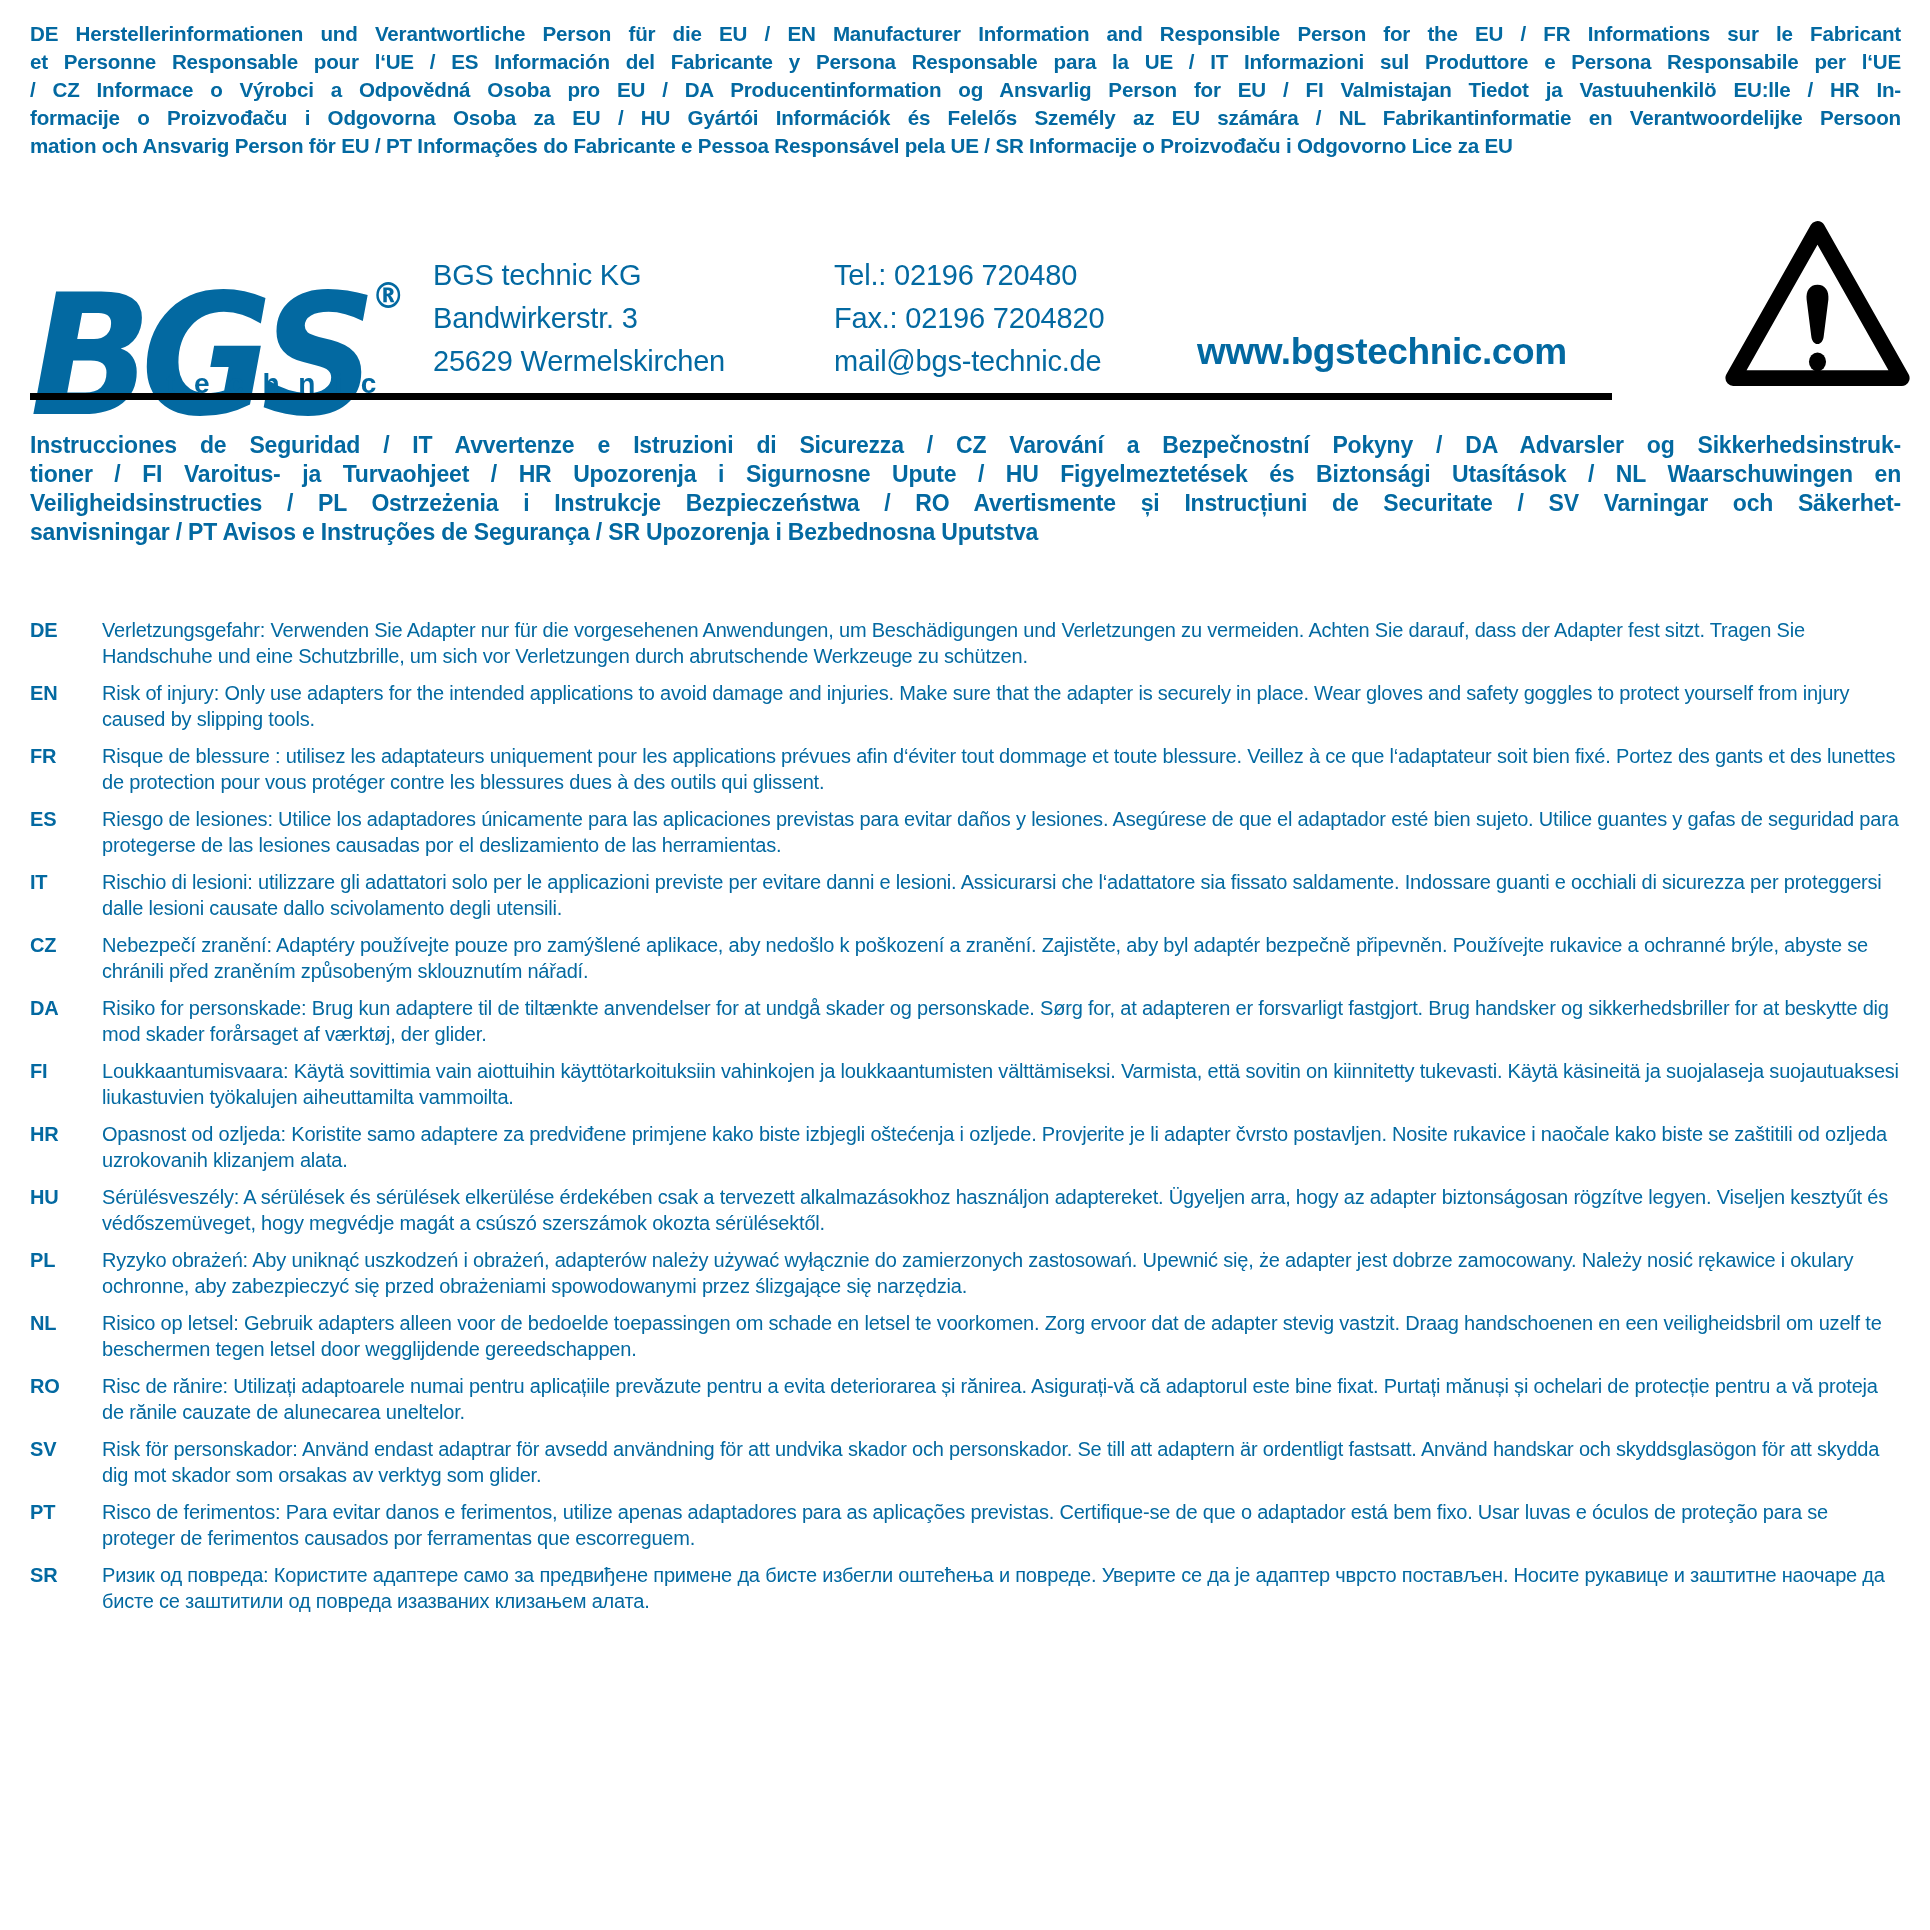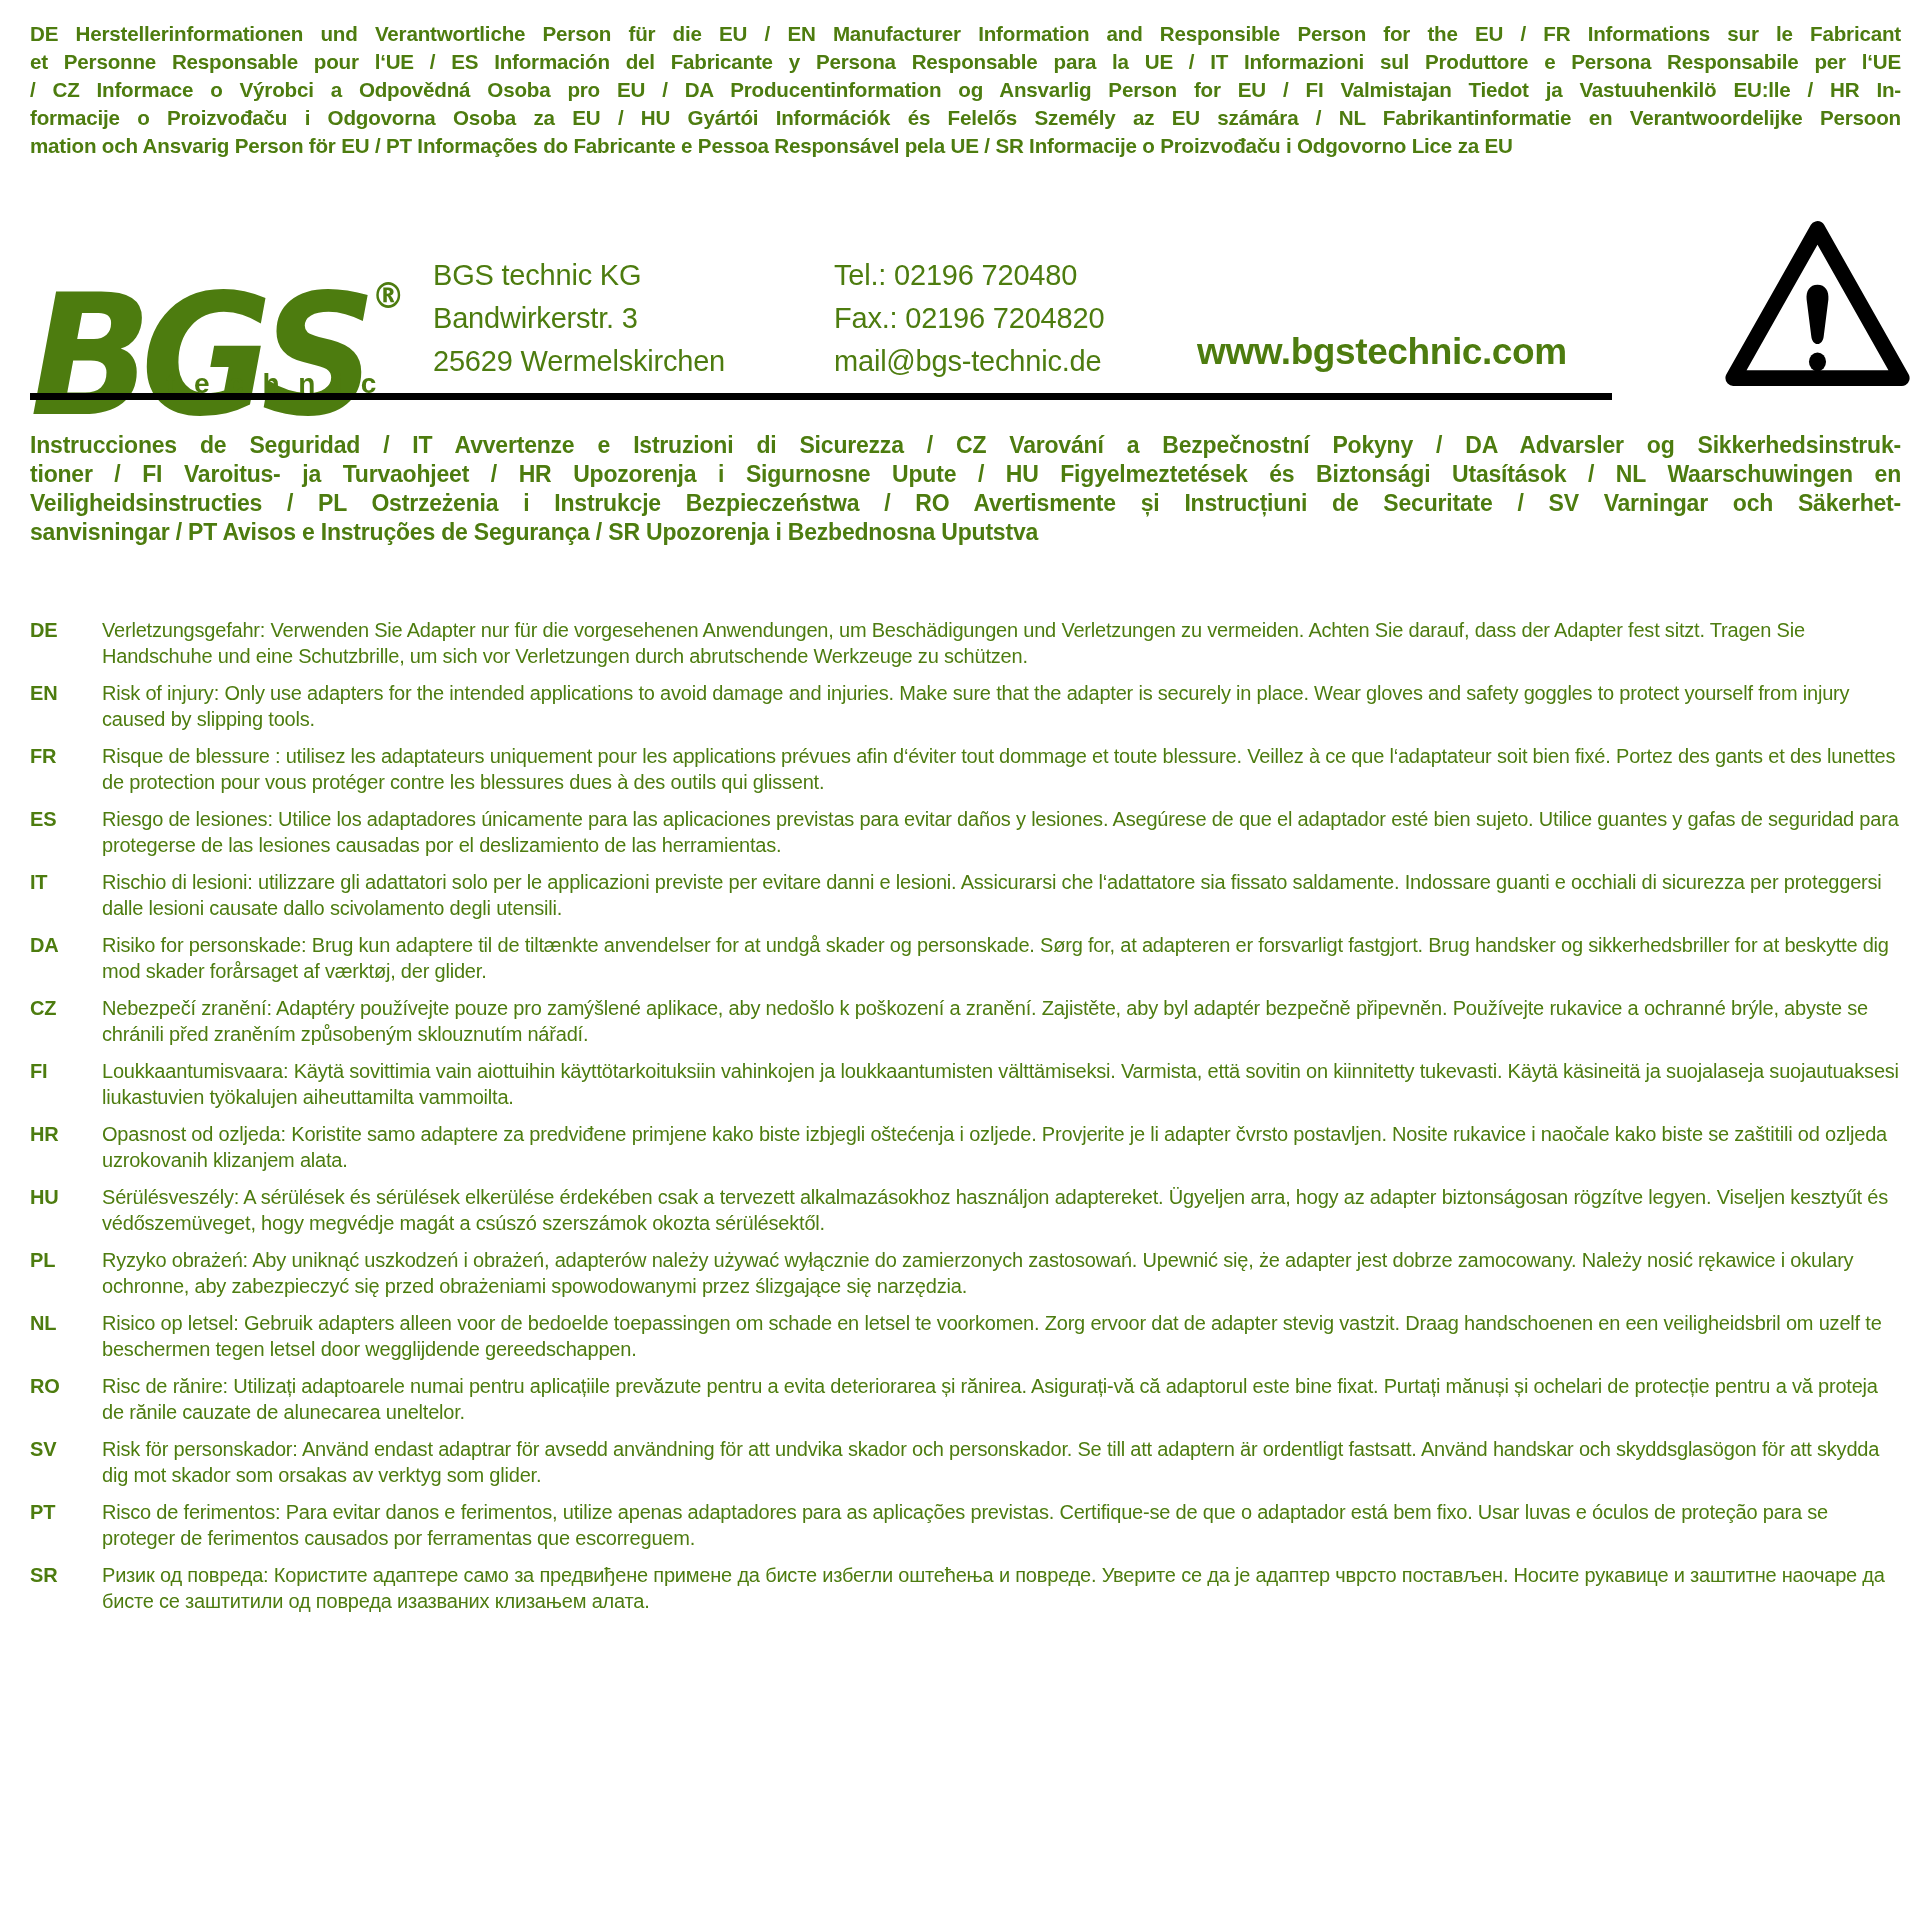--- a/index.html
+++ b/index.html
@@ -1,21 +1,21 @@
 <!DOCTYPE html>
 <html style="font-size:12.5px"><head>
 <meta charset="utf-8">
 <style>
   html, body { margin: 0; padding: 0; background: #ffffff; }
   .page {
     position: relative;
     width: 1930px;
     height: 1930px;
     background: #ffffff;
-    color: #4d7c0f;
+    color: #0369a1;
     font-family: "Liberation Sans", sans-serif;
     overflow: hidden;
   }
   
   .top-header {
     position: absolute;
     left: 30px; top: 20px;
     width: 1871px;
     font-weight: bold;
     font-size: 20.6px;
@@ -186,30 +186,30 @@
         <span class="safety-code">ES</span>
         <span>Riesgo de lesiones: Utilice los adaptadores únicamente para las aplicaciones previstas para evitar daños y lesiones. Asegúrese de que el adaptador esté bien sujeto. Utilice guantes y gafas de seguridad para protegerse de las lesiones causadas por el deslizamiento de las herramientas.</span>
       </div>
 
       <div class="safety-item">
         <span class="safety-code">IT</span>
         <span>Rischio di lesioni: utilizzare gli adattatori solo per le applicazioni previste per evitare danni e lesioni. Assicurarsi che l‘adattatore sia fissato saldamente. Indossare guanti e occhiali di sicurezza per proteggersi dalle lesioni causate dallo scivolamento degli utensili.</span>
       </div>
 
       <div class="safety-item">
+        <span class="safety-code">CZ</span>
+        <span>Nebezpečí zranění: Adaptéry používejte pouze pro zamýšlené aplikace, aby nedošlo k poškození a zranění. Zajistěte, aby byl adaptér bezpečně připevněn. Používejte rukavice a ochranné brýle, abyste se chránili před zraněním způsobeným sklouznutím nářadí.</span>
+      </div>
+
+      <div class="safety-item">
         <span class="safety-code">DA</span>
         <span>Risiko for personskade: Brug kun adaptere til de tiltænkte anvendelser for at undgå skader og personskade. Sørg for, at adapteren er forsvarligt fastgjort. Brug handsker og sikkerhedsbriller for at beskytte dig mod skader forårsaget af værktøj, der glider.</span>
       </div>
 
       <div class="safety-item">
-        <span class="safety-code">CZ</span>
-        <span>Nebezpečí zranění: Adaptéry používejte pouze pro zamýšlené aplikace, aby nedošlo k poškození a zranění. Zajistěte, aby byl adaptér bezpečně připevněn. Používejte rukavice a ochranné brýle, abyste se chránili před zraněním způsobeným sklouznutím nářadí.</span>
-      </div>
-
-      <div class="safety-item">
         <span class="safety-code">FI</span>
         <span>Loukkaantumisvaara: Käytä sovittimia vain aiottuihin käyttötarkoituksiin vahinkojen ja loukkaantumisten välttämiseksi. Varmista, että sovitin on kiinnitetty tukevasti. Käytä käsineitä ja suojalaseja suojautuaksesi liukastuvien työkalujen aiheuttamilta vammoilta.</span>
       </div>
 
       <div class="safety-item">
         <span class="safety-code">HR</span>
         <span>Opasnost od ozljeda: Koristite samo adaptere za predviđene primjene kako biste izbjegli oštećenja i ozljede. Provjerite je li adapter čvrsto postavljen. Nosite rukavice i naočale kako biste se zaštitili od ozljeda uzrokovanih klizanjem alata.</span>
       </div>
 
       <div class="safety-item">

